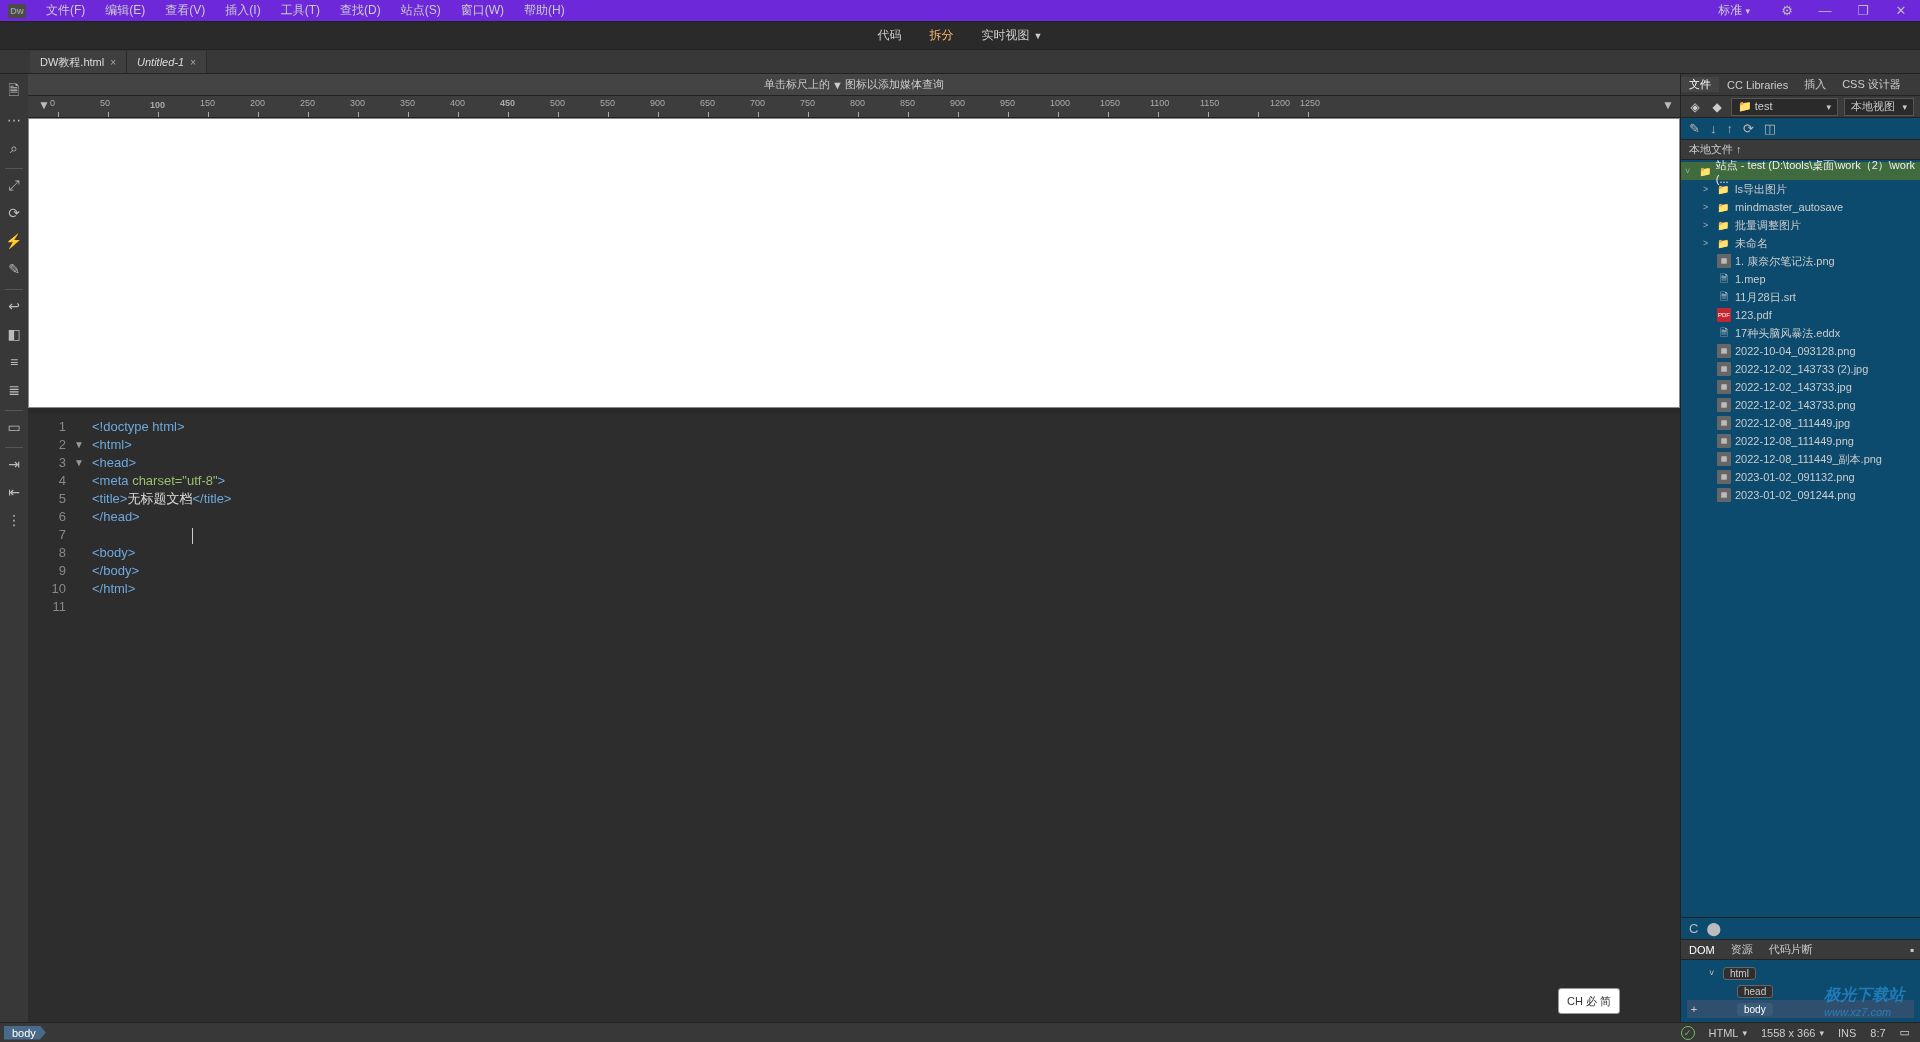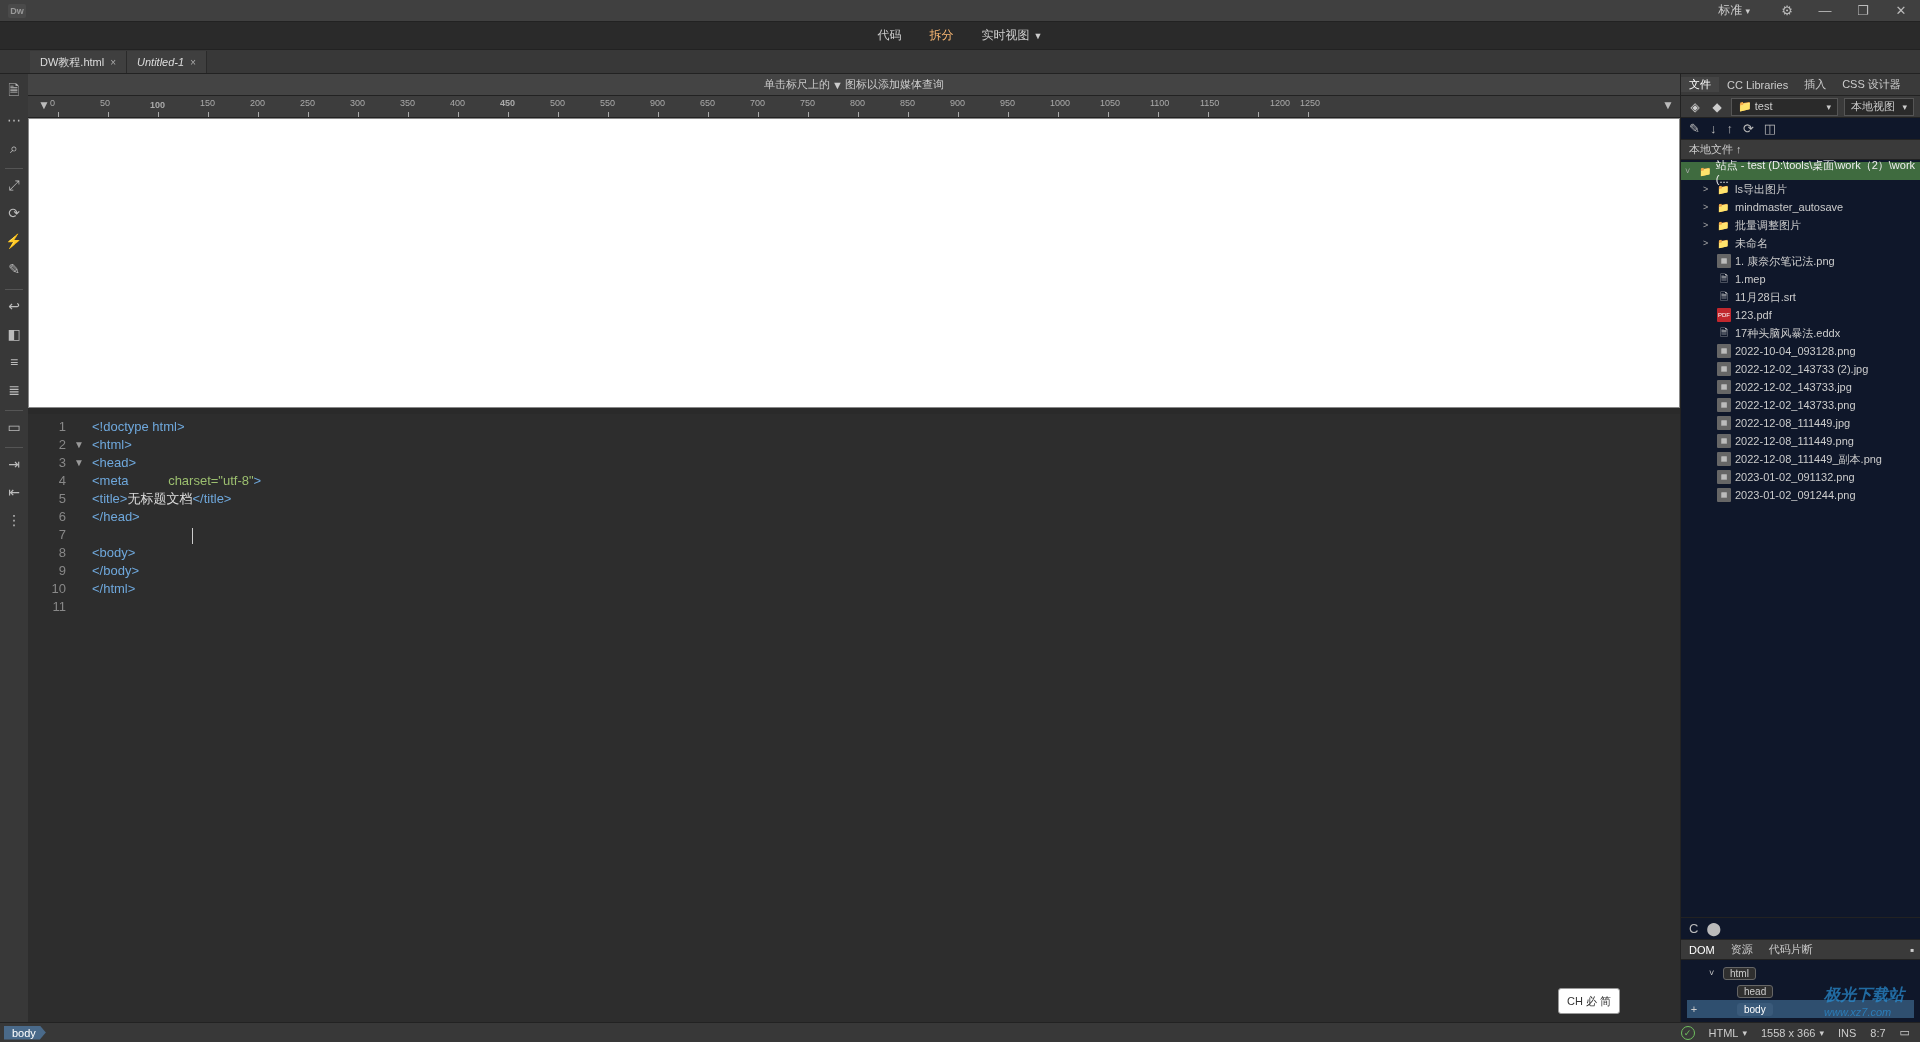--- a/index.html
+++ b/index.html
@@ -1,17 +1,17 @@
 <!DOCTYPE html>
 <html><head>
 <meta charset="utf-8">
 <style>
 * { margin:0; padding:0; box-sizing:border-box; font-family:"Microsoft YaHei",Arial,sans-serif; user-select:none; }
 body { background:#2a2a2a; color:#ccc; font-size:12px; width:1920px; height:1042px; overflow:hidden; position:relative; }
-.menubar { height:22px; background:#404040; display:flex; align-items:center; padding:0 8px; border-bottom:1px solid #222; }
+.menubar { height:22px; background:#6d28d9; display:flex; align-items:center; padding:0 8px; border-bottom:1px solid #222; }
 .dw-logo { width:18px; height:14px; background:#4a4a4a; color:#999; font-size:9px; font-weight:bold; display:flex; align-items:center; justify-content:center; margin-right:10px; border-radius:2px; }
 .menu-item { padding:0 10px; cursor:pointer; font-size:12px; }
 .menu-right { margin-left:auto; display:flex; align-items:center; gap:16px; }
 .win-btn { width:22px; height:16px; display:flex; align-items:center; justify-content:center; cursor:pointer; font-size:13px; color:#bbb; }
 .view-switch { height:28px; background:#2a2a2a; display:flex; align-items:center; justify-content:center; gap:16px; border-bottom:1px solid #222; }
 .vs-item { cursor:pointer; font-size:12px; color:#ccc; padding:2px 6px; }
 .vs-active { color:#fdba74; }
 .vs-item .chev { font-size:9px; margin-left:4px; }
 .tabbar { height:24px; background:#383838; display:flex; align-items:flex-end; padding-left:30px; border-bottom:1px solid #222; }
 .tab { height:22px; padding:0 10px; display:flex; align-items:center; gap:6px; background:#3f3f3f; border-right:1px solid #2a2a2a; cursor:pointer; font-size:11px; color:#ddd; }
@@ -31,26 +31,26 @@
 .design-view { flex:0 0 290px; background:#fff; border:1px solid #888; margin:0; }
 .split-bar { height:6px; background:#2a2a2a; cursor:row-resize; }
 .code-area { flex:1; display:flex; background:#2d2d2d; position:relative; font-family:Consolas,monospace; font-size:13px; line-height:18px; overflow:hidden; }
 .gutter { width:46px; text-align:right; padding:4px 8px 0 0; color:#888; background:#2d2d2d; }
 .gutter .ln { height:18px; }
 .fold-col { width:14px; padding-top:4px; color:#888; }
 .fold-col .fm { height:18px; font-size:10px; color:#999; }
 .code-lines { flex:1; padding:4px 0 0 4px; white-space:pre; }
 .code-lines .cl { height:18px; }
 .tk-tag { color:#6fa8dc; }
-.tk-attr { color:#9cbf6f;margin-left:36px; }
+.tk-attr { color:#9cbf6f; }
 .tk-str { color:#9cbf6f; }
 .tk-txt { color:#ddd; }
 .cursor-bar { display:inline-block; width:1px; height:16px; background:#ccc; vertical-align:middle; margin-left:100px; }
 .ime-badge { position:absolute; right:60px; bottom:8px; background:#fff; color:#333; border:1px solid #999; border-radius:3px; padding:3px 8px; font-size:11px; }
-.right-panel { width:240px; background:#0f172a; display:flex; flex-direction:column; border-left:1px solid #222; }
+.right-panel { width:240px; background:#0c4a6e; display:flex; flex-direction:column; border-left:1px solid #222; }
 .rp-tabrow { display:flex; align-items:center; height:22px; border-bottom:1px solid #222; background:#3a3a3a; }
 .rp-tab { padding:0 8px; font-size:11px; cursor:pointer; color:#ccc; }
 .rp-tab.act { background:#444; color:#fff; }
 .rp-toolbar { height:22px; display:flex; align-items:center; gap:6px; padding:0 6px; border-bottom:1px solid #222; background:#3a3a3a; }
 .rp-toolbar .ic { width:16px; height:16px; display:flex; align-items:center; justify-content:center; color:#ccc; cursor:pointer; font-size:12px; }
 .rp-dropdown { flex:1; background:#2a2a2a; border:1px solid #555; height:18px; padding:0 6px; display:flex; align-items:center; justify-content:space-between; font-size:11px; cursor:pointer; }
 .rp-toolbar2 { height:22px; display:flex; align-items:center; gap:10px; padding:0 8px; border-bottom:1px solid #222; }
 .rp-toolbar2 .ic { color:#bbb; cursor:pointer; font-size:13px; }
 .rp-header2 { height:20px; display:flex; align-items:center; padding:0 8px; font-size:11px; background:#3a3a3a; border-bottom:1px solid #222; }
 .file-tree { flex:1; overflow:auto; font-size:11px; padding:2px 0; }
@@ -82,20 +82,31 @@
 .sr-item .chev { font-size:9px; }
 .check-ic { color:#6fbf5f; border:1px solid #6fbf5f; border-radius:50%; width:14px; height:14px; display:flex; align-items:center; justify-content:center; font-size:9px; }
 .watermark { position:absolute; right:16px; bottom:24px; font-size:11px; color:#2a8fd5; font-style:italic; pointer-events:none; opacity:.7; }
 .watermark .big { font-size:16px; font-weight:bold; }
 </style>
 </head>
 <body>
 
 <div class="menubar">
   <div class="dw-logo">Dw</div>
+  <div id="menu-items" style="display: flex;">
+      <span class="menu-item">文件(F)</span>
+      <span class="menu-item">编辑(E)</span>
+      <span class="menu-item">查看(V)</span>
+      <span class="menu-item">插入(I)</span>
+      <span class="menu-item">工具(T)</span>
+      <span class="menu-item">查找(D)</span>
+      <span class="menu-item">站点(S)</span>
+      <span class="menu-item">窗口(W)</span>
+      <span class="menu-item">帮助(H)</span>
+    </div>
   <div class="menu-right">
     <span class="menu-item"><span>标准</span> <span style="font-size:9px">▾</span></span>
     <span class="win-btn">⚙</span>
     <span class="win-btn">―</span>
     <span class="win-btn">❐</span>
     <span class="win-btn">✕</span>
   </div>
 </div>
 
 <div class="view-switch">

